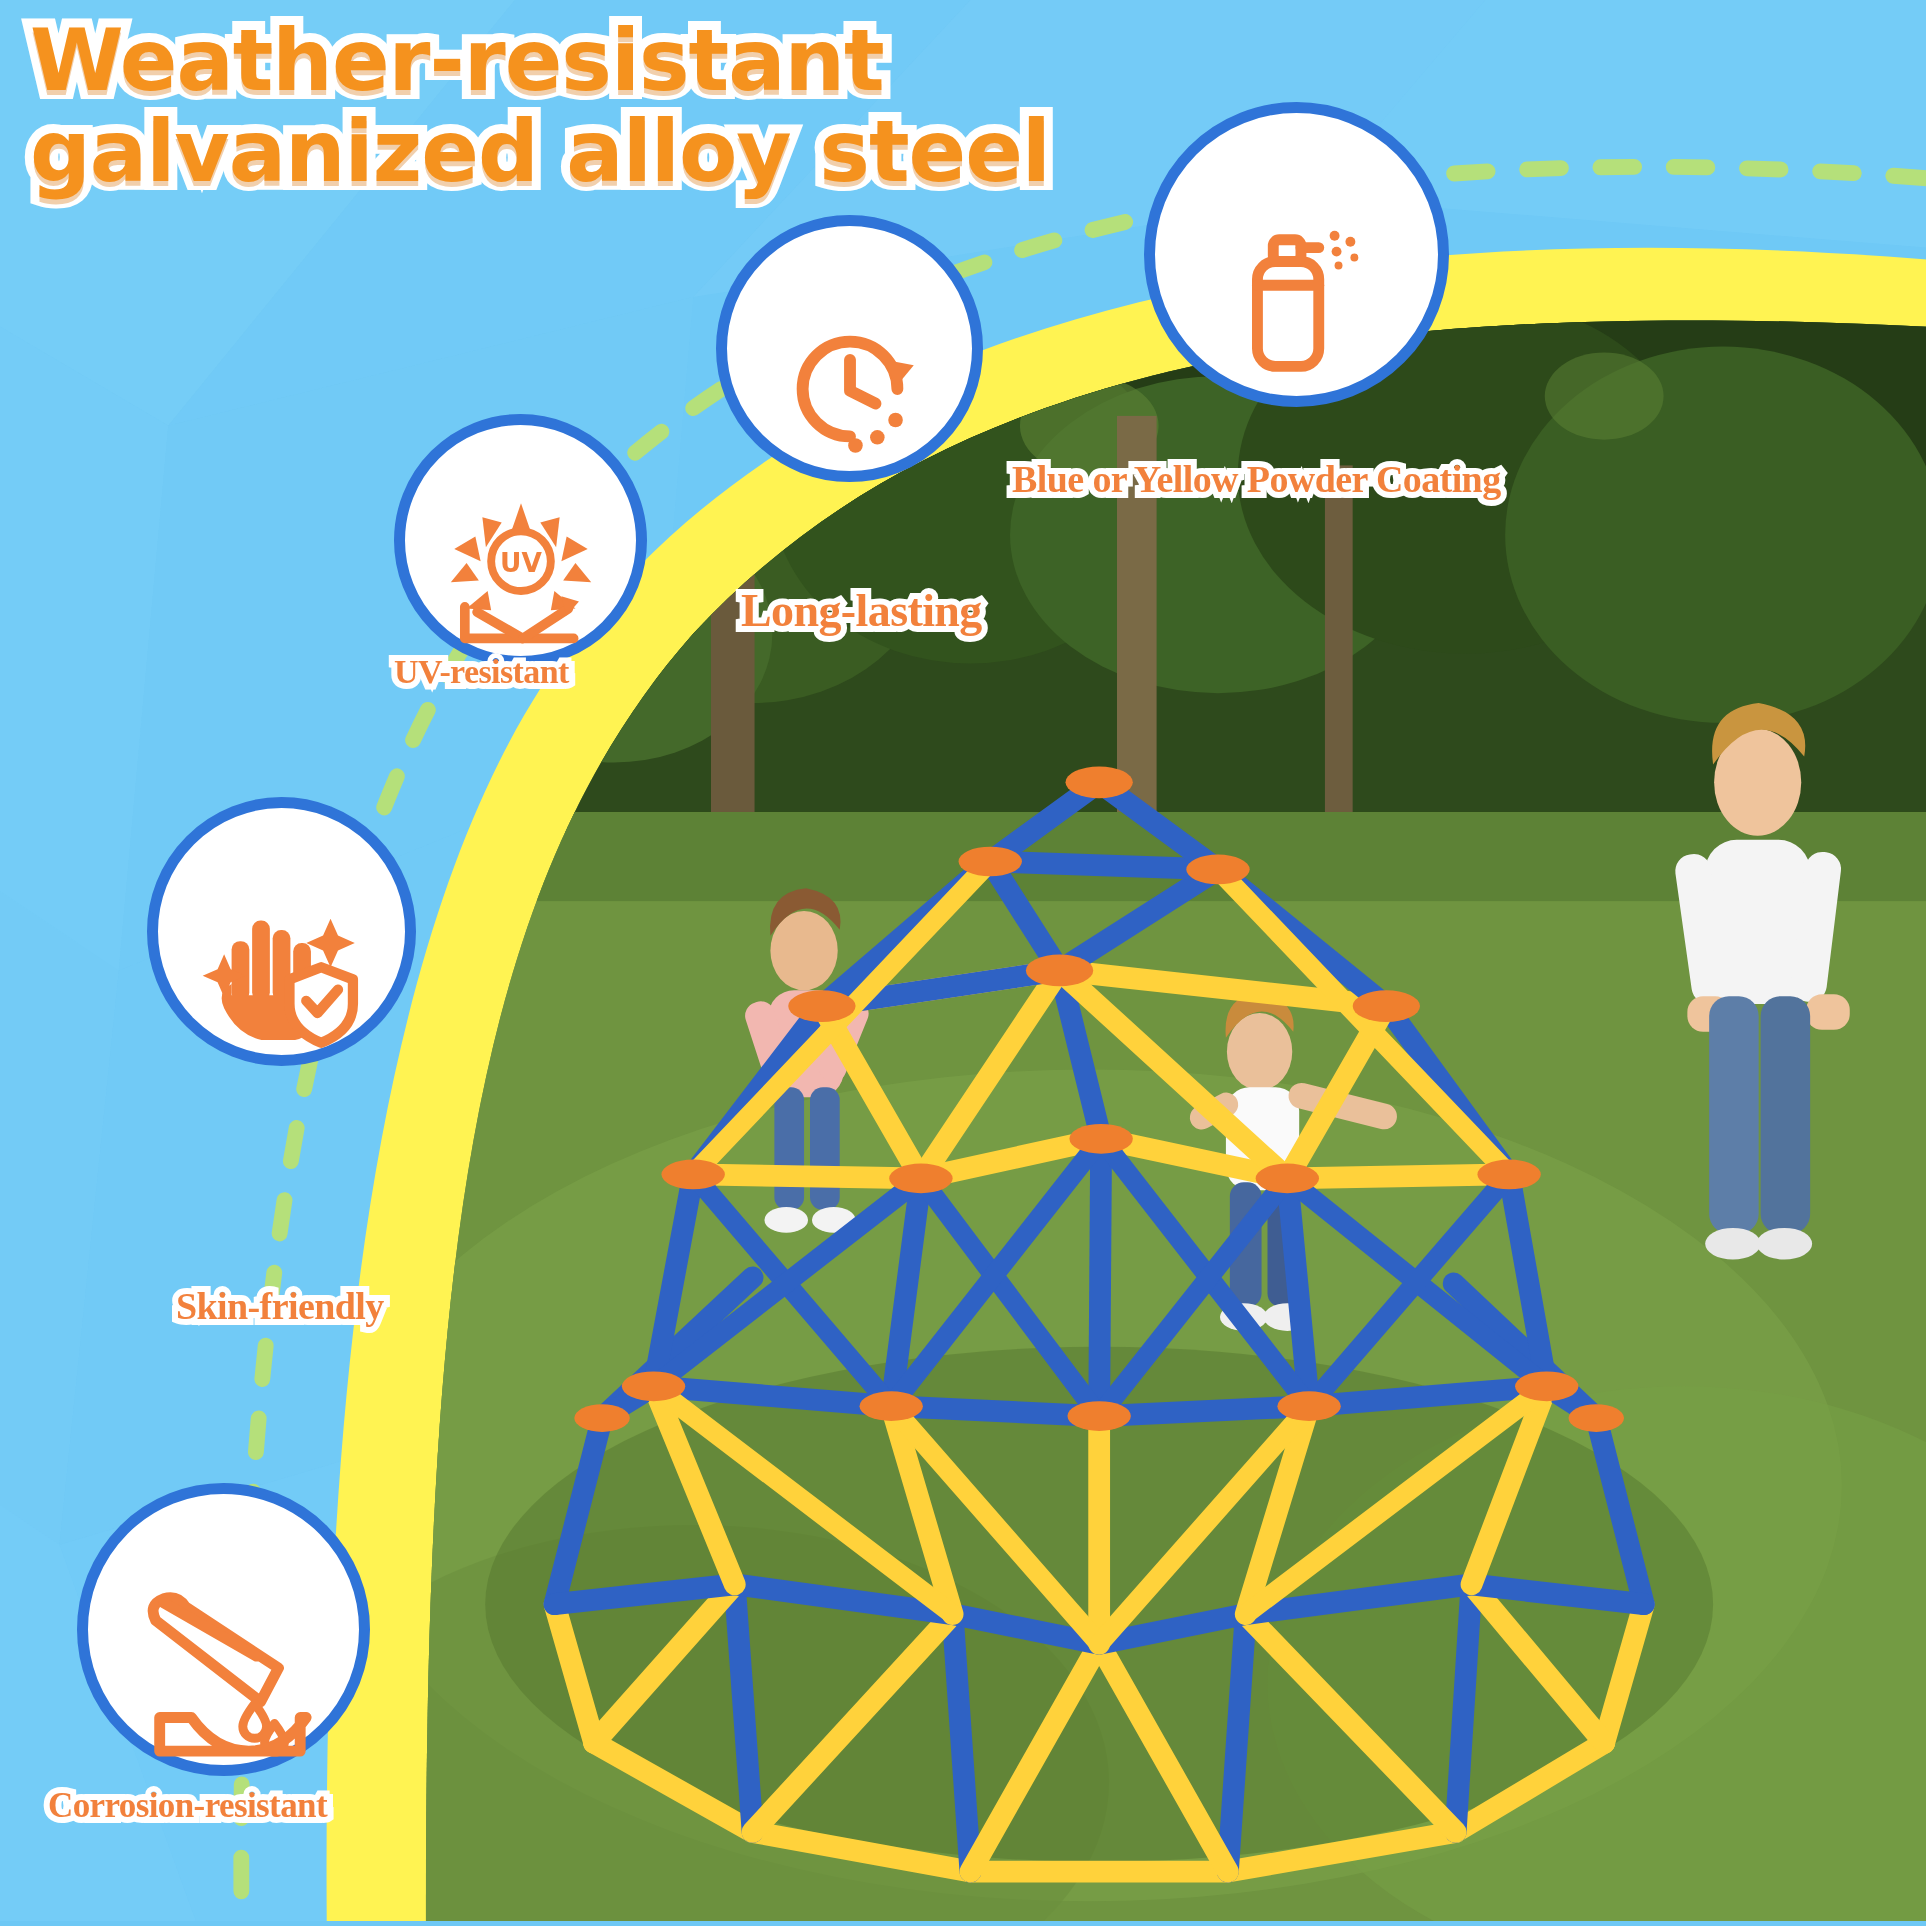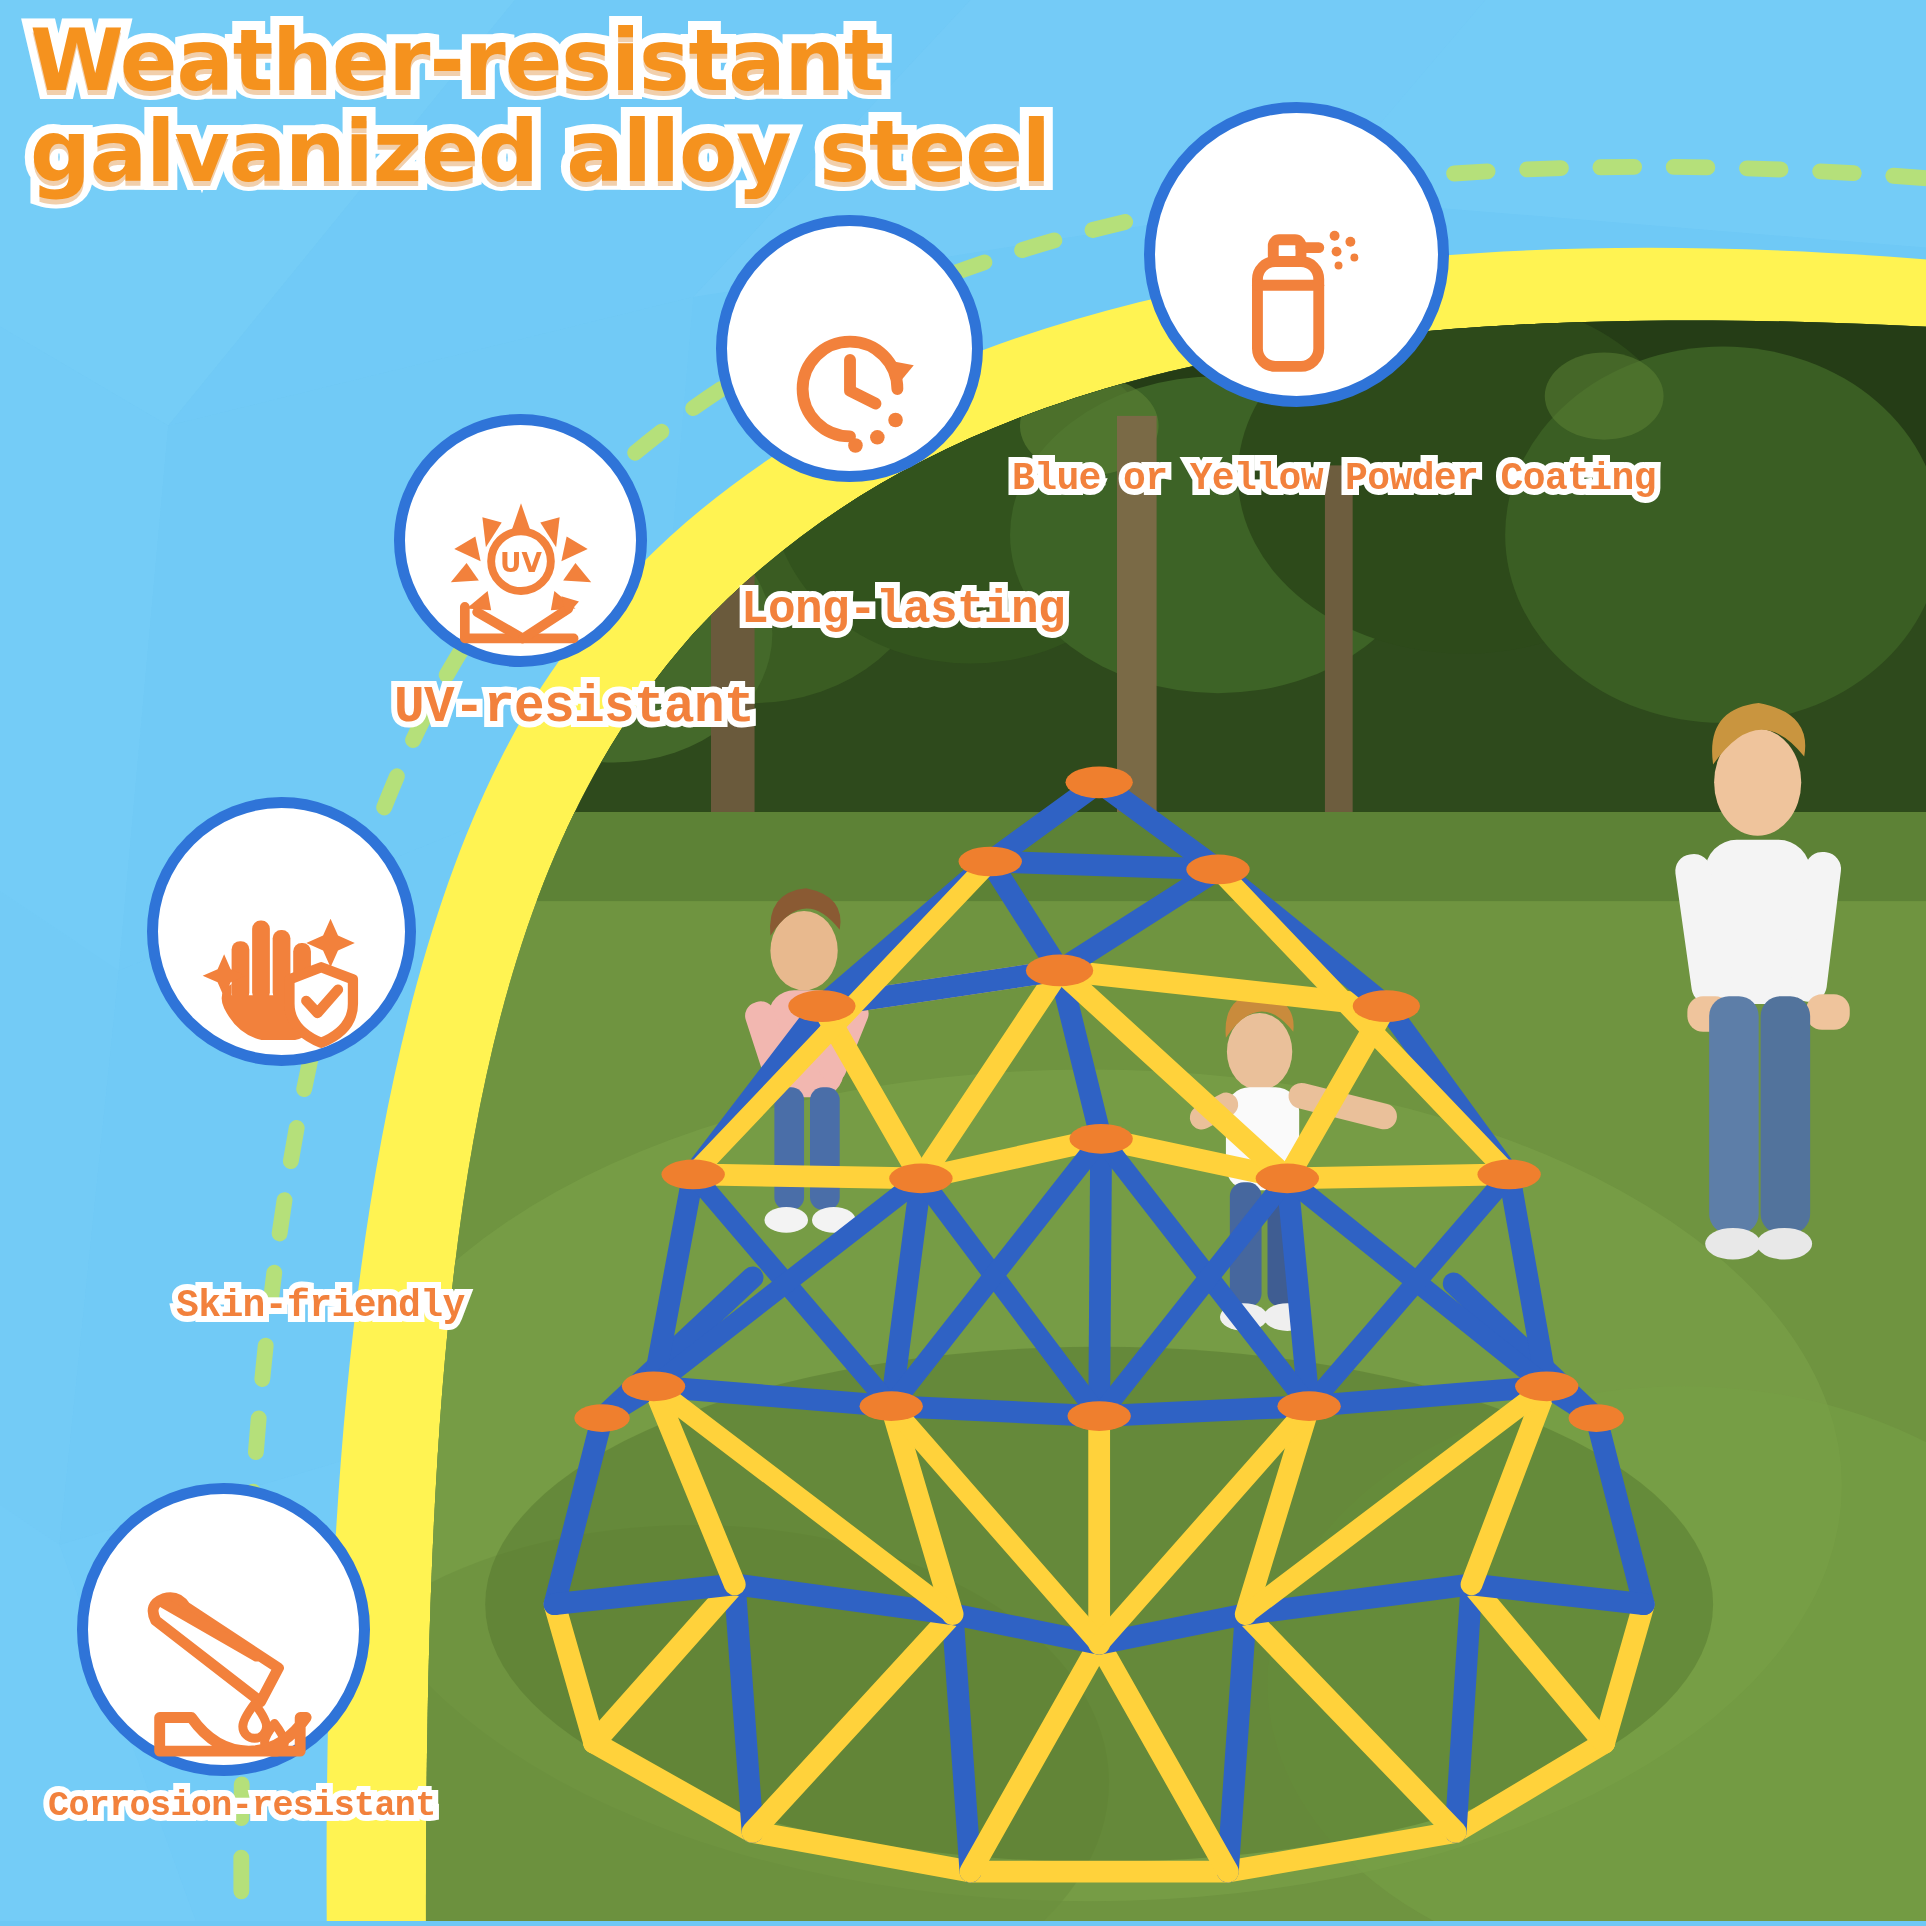--- a/index.html
+++ b/index.html
@@ -64,31 +64,31 @@
   #badge-skin          { left:147px; top:797px; }
   #badge-skin .ring    { width:269px; height:269px; }
 
   #badge-corrosion          { left:77px; top:1483px; }
   #badge-corrosion .ring    { width:293px; height:293px; }
 
   
   .page-lbl {
     position:absolute;
     white-space:nowrap;
-    font-family:Liberation Mono, monospace;
+    font-family:Liberation Serif, serif;
     font-weight:bold;
     font-size:38px;
     letter-spacing:-0.6px;
     color:#f2813c;
     -webkit-text-stroke:12px #ffffff;
     paint-order:stroke fill;
   }
   #lbl-powder     { left:1012px; top:457px; font-size:38px; }
   #lbl-longlasting{ left:741px;  top:584px; font-size:46px; }
-  #lbl-uv         { left:394px;  top:653px; font-size:51px;margin-top:26px; }
+  #lbl-uv         { left:394px;  top:653px; font-size:34px; }
   #lbl-skin       { left:176px;  top:1284px; font-size:38px; }
   #lbl-corrosion  { left:48px;   top:1754px; font-size:35px;margin-top:32px; }
 </style>
 </head>
 <body>
 
 <div id="stage">
 
   <div class="bg-base"></div>
 

